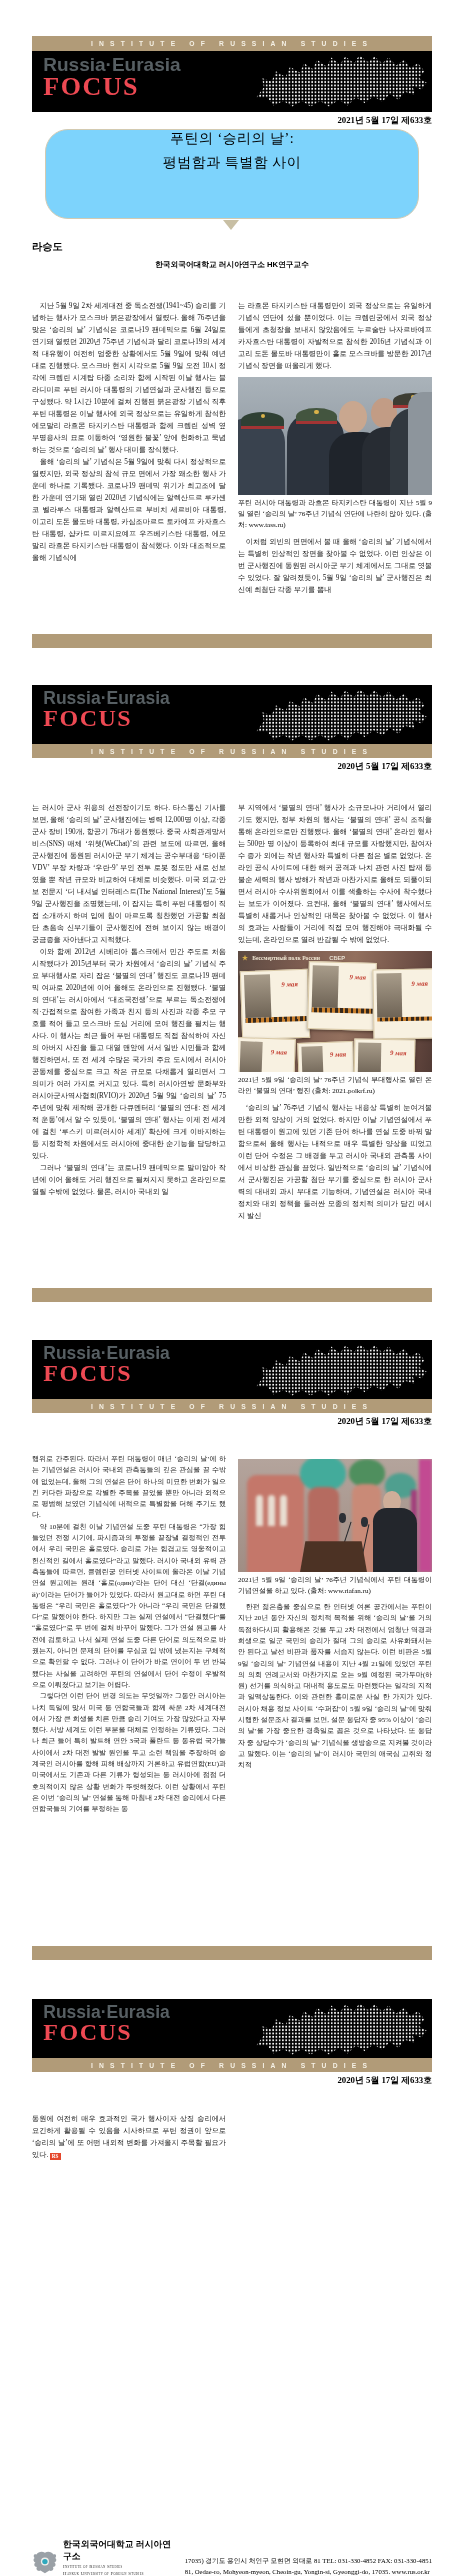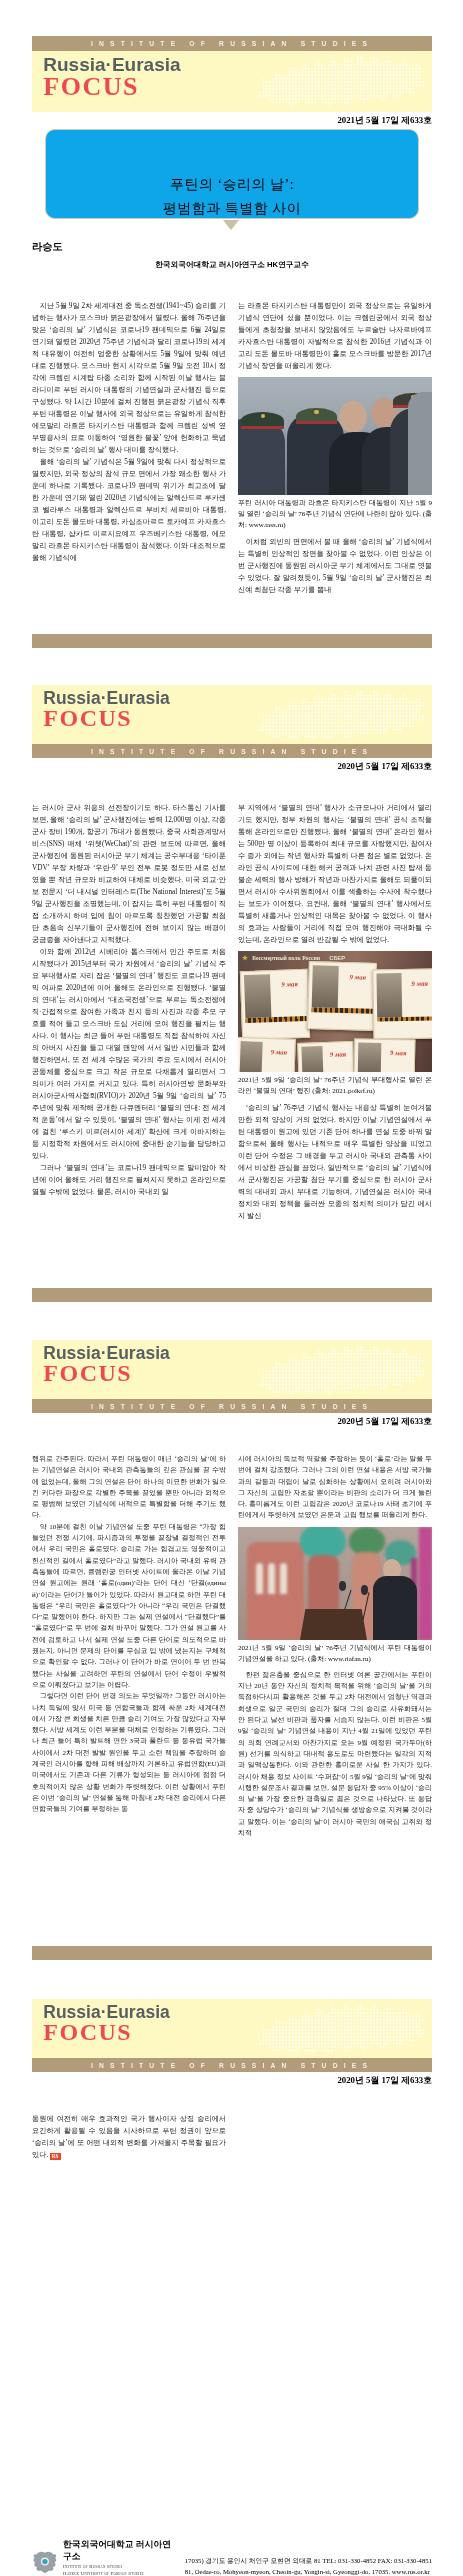--- a/index.html
+++ b/index.html
@@ -1,30 +1,30 @@
 <!DOCTYPE html>
 <html style="font-size:8.2px"><head>
 <meta charset="utf-8">
 <style>
   html,body{margin:0;padding:0}
   body{position:relative;width:464px;height:2621px;background:#ffffff;font-family:"Liberation Serif",serif}
   .page{position:absolute;left:32px;width:400px;background:#fff}
   
   .inst-bar{height:15px;background:#b19b78;display:flex;align-items:center;justify-content:center}
   .inst-bar span{color:#f5f1e6;font-family:"Liberation Sans",sans-serif;font-weight:bold;font-size:6.7px;letter-spacing:6.2px;white-space:nowrap}
-  .band{height:61px;background:#fef9c3;position:relative;overflow:hidden}
+  .band{height:61px;background:#000000;position:relative;overflow:hidden}
   .band.small{height:59px}
   .brand{position:absolute;left:11.3px;top:4.1px}
   .brand-1{font-family:"Liberation Sans",sans-serif;font-weight:bold;font-size:19px;color:#575f63;line-height:1.05}
   .brand-2{font-family:"Liberation Serif",serif;font-weight:bold;font-size:26px;color:#ee4953;line-height:.95;letter-spacing:1.5px}
   .map-slot{position:absolute;right:1px;top:2.1px;width:179px;height:57px}
   .dateline{text-align:right;font-weight:bold;font-size:8.8px;color:#000;margin-top:3.1px}
   
-  .titlebox{position:absolute;left:13.4px;right:13.4px;top:93px;height:88px;border:1.5px solid #d3cab1;border-radius:10px;background:#0ea5e9;
-            display:flex;flex-direction:column;align-items:center;justify-content:flex-end;gap:6.2px}
+  .titlebox{position:absolute;left:13.4px;right:13.4px;top:93px;height:88px;border:1.5px solid #d3cab1;border-radius:23px;background:#7dd3fc;
+            display:flex;flex-direction:column;align-items:center;justify-content:flex-start;gap:6.2px}
   .title-line{font-size:14px;letter-spacing:0.5px;color:#000}
   .pointer{position:absolute;left:50%;top:184px;margin-left:-8.8px;width:0;height:0;
            border-left:8.8px solid transparent;border-right:8.8px solid transparent;border-top:10.3px solid #c8bfa4}
   .author{position:absolute;left:0;width:100%;top:204px;font-weight:bold;font-size:10.3px;font-family:"Liberation Sans",sans-serif;color:#000}
   .affil{position:absolute;left:0;width:100%;top:224px;text-align:center;font-weight:bold;font-size:7.7px;font-family:"Liberation Sans",sans-serif;color:#000}
   
   .cols{position:absolute;left:0;width:400px;overflow:hidden}
   .colL{position:absolute;left:0;top:0;width:194px}
   .colR{position:absolute;left:206px;top:0;width:194px}
   p.body{margin:0;font-size:7.2px;line-height:12px;text-align:justify;color:#141414;word-break:break-all}
@@ -232,21 +232,20 @@
   </div>
   <div class="dateline">2020년 5월 17일 제633호</div>
 
   <div class="cols tight" style="top:114px;height:489px">
     <div class="colL">
       <p class="body">행위로 간주된다. 따라서 푸틴 대통령이 매년 ‘승리의 날’에 하는 기념연설은 러시아 국내외 관측통들의 깊은 관심을 끌 수밖에 없었는데, 올해 그의 연설은 단어 하나의 미묘한 변화가 일으킨 커다란 파장으로 각별한 주목을 끌었을 뿐만 아니라 외적으로 평범해 보였던 기념식에 내적으로 특별함을 더해 주기도 했다.</p>
       <p class="body ind">약 10분에 걸친 이날 기념연설 도중 푸틴 대통령은 “가장 힘들었던 전쟁 시기에, 파시즘과의 투쟁을 끝장낼 결정적인 전투에서 우리 국민은 홀로였다. 승리로 가는 힘겹고도 영웅적이고 헌신적인 길에서 홀로였다”라고 말했다. 러시아 국내외 유력 관측통들에 따르면, 클렘린궁 인터넷 사이트에 올라온 이날 기념연설 원고에는 원래 ‘홀로(один)’라는 단어 대신 ‘단결(единый)’이라는 단어가 들어가 있었다. 따라서 원고대로 하면 푸틴 대통령은 “우리 국민은 홀로였다”가 아니라 “우리 국민은 단결했다”로 말했어야 한다. 하지만 그는 실제 연설에서 “단결했다”를 “홀로였다”로 두 번에 걸쳐 바꾸어 말했다. 그가 연설 원고를 사전에 검토하고 나서 실제 연설 도중 다른 단어로 의도적으로 바꿨는지, 아니면 문제의 단어를 무심코 입 밖에 냈는지는 구체적으로 확인할 수 없다. 그러나 이 단어가 바로 연이어 두 번 반복됐다는 사실을 고려하면 푸틴의 연설에서 단어 수정이 우발적으로 이뤄졌다고 보기는 어렵다.</p>
       <p class="body ind">그렇다면 이런 단어 변경 의도는 무엇일까? 그동안 러시아는 나치 독일에 맞서 미국 등 연합국들과 함께 싸운 2차 세계대전에서 가장 큰 희생을 치른 만큼 승리 기여도 가장 많았다고 자부했다. 서방 세계도 이런 부분을 대체로 인정하는 기류였다. 그러나 최근 들어 특히 발트해 연안 3국과 폴란드 등 동유럽 국가들 사이에서 2차 대전 발발 원인을 두고 소련 책임을 주장하며 승계국인 러시아를 향해 피해 배상까지 거론하고 유럽연합(EU)과 미국에서도 기존과 다른 기류가 형성되는 등 러시아에 점점 더 호의적이지 않은 상황 변화가 뚜렷해졌다. 이런 상황에서 푸틴은 이번 ‘승리의 날’ 연설을 통해 마침내 2차 대전 승리에서 다른 연합국들의 기여를 부정하는 동</p>
     </div>
     <div class="colR">
-      <p class="body">시에 러시아의 독보적 역할을 주장하는 듯이 ‘홀로’라는 말을 두 번에 걸쳐 강조했다. 그러나 그의 이런 연설 내용은 서방 국가들과의 갈등과 대립이 날로 심화하는 상황에서 오히려 러시아와 그 자신의 고립만 자초할 뿐이라는 비판의 소리가 더 크게 들린다. 흥미롭게도 이런 고립감은 2020년 코로나19 사태 초기에 푸틴에게서 뚜렷하게 보였던 은둔과 고립 행보를 떠올리게 한다.</p>
       <figure>
         <div class="pSpeech">
           <div class="blurwrap">
             <div class="tower" style="left:9.3px;top:15.5px;width:57px;height:98px"></div>
             <div class="arch" style="left:17.5px;top:36px;width:7.2px;height:31px"></div>
             <div class="arch" style="left:30px;top:36px;width:7.2px;height:31px"></div>
             <div class="arch" style="left:42px;top:36px;width:7.2px;height:31px"></div>
             <div class="dome-teal" style="left:62px;top:-4.1px;width:46px;height:36px"></div>
             <div class="tower" style="left:70px;top:28px;width:31px;height:85px;background:#b56b60"></div>
             <div class="dome-green" style="left:111px;top:0;width:36px;height:28px"></div>

